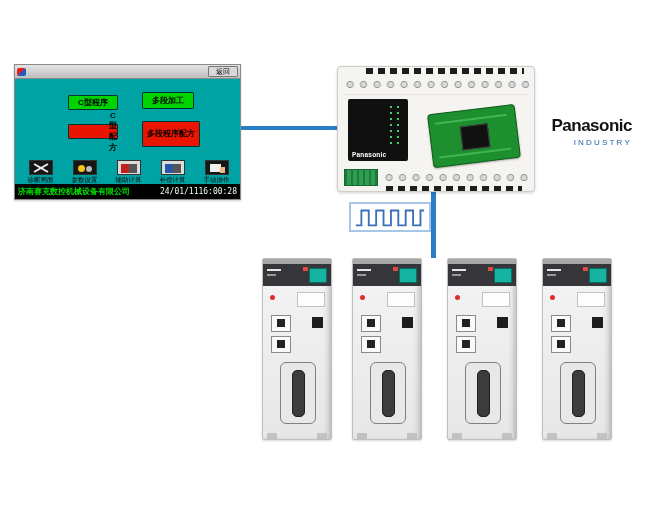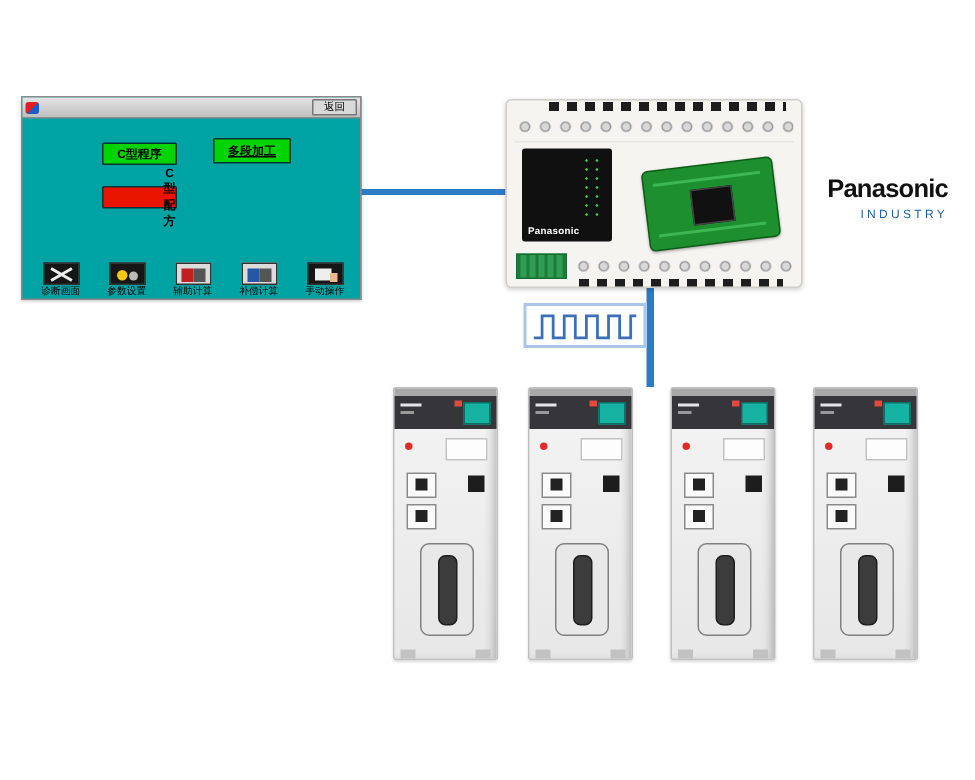--- a/index.html
+++ b/index.html
@@ -9,21 +9,21 @@
   .hmi{position:absolute;left:14px;top:64px;width:227px;height:136px;border:1px solid #8a8a8a;background:#00a3a3;display:flex;flex-direction:column;box-sizing:border-box;box-shadow:0 1px 2px rgba(0,0,0,.2);}
   .hmi-titlebar{height:13px;background:linear-gradient(#e4e4e4,#bfbfbf);display:flex;align-items:center;padding:0 2px;gap:4px;border-bottom:1px solid #8a8a8a;flex:0 0 auto;}
   .hmi-sys-icon{width:9px;height:8px;background:linear-gradient(135deg,#e02020 0 50%,#1c5cc0 50% 100%);border-radius:2px;flex:0 0 auto;}
   .hmi-title-spacer{flex:1;}
   .hmi-back{font-size:7px;line-height:1;padding:1px 7px;background:#d9d9d9;border:1px solid #777;border-radius:1px;color:#000;font-family:inherit;cursor:pointer;}
   .hmi-screen{position:relative;flex:1;}
   .hmi-btn{position:absolute;border:1px solid #033;border-radius:1px;font-family:inherit;font-weight:bold;color:#000;display:flex;align-items:center;justify-content:center;text-align:center;padding:0;cursor:pointer;}
   .hmi-btn.green{background:#00d400;}
   .hmi-btn.red{background:#ea1500;}
   .b1{left:53px;top:16px;width:50px;height:15px;font-size:8px;}
-  .b2{left:127px;top:13px;width:52px;height:17px;font-size:8px;text-decoration:underline;}
+  .b2{left:127px;top:13px;width:52px;height:17px;font-size:8px;}
   .b3{left:53px;top:45px;width:50px;height:15px;font-size:8px;padding-left:40px;}
   .b4{left:127px;top:42px;width:58px;height:26px;font-size:8px;line-height:1.15;}
   .hmi-toolbar{position:absolute;left:5px;right:3px;bottom:1px;display:flex;justify-content:space-between;}
   .tb-group{width:41px;display:flex;flex-direction:column;align-items:center;gap:1px;background:none;border:none;padding:0;font-family:inherit;cursor:pointer;}
   .tb-icon{width:24px;height:15px;border:1px solid #333;box-sizing:border-box;position:relative;overflow:hidden;}
   .tb-label{font-size:6.5px;color:#000;white-space:nowrap;line-height:1.1;}
   .ic-tools{background:#161616;}
   .ic-tools::before,.ic-tools::after{content:"";position:absolute;left:3px;top:6px;width:16px;height:2px;background:#eee;}
   .ic-tools::before{transform:rotate(30deg);}
   .ic-tools::after{transform:rotate(-30deg);}
@@ -100,20 +100,21 @@
   <div class="hmi">
     <div class="hmi-titlebar">
       <span class="hmi-sys-icon"></span>
       <span class="hmi-title-spacer"></span>
       <button class="hmi-back">返回</button>
     </div>
     <div class="hmi-screen">
       <button class="hmi-btn green b1">C型程序</button>
       <button class="hmi-btn green b2">多段加工</button>
       <button class="hmi-btn red b3">C型配方</button>
+      <button class="hmi-btn red b4">多段程序配方</button>
       <div class="hmi-toolbar">
         <button class="tb-group">
           <span class="tb-icon ic-tools"></span>
           <span class="tb-label">诊断画面</span>
         </button>
         <button class="tb-group">
           <span class="tb-icon ic-gear"></span>
           <span class="tb-label">参数设置</span>
         </button>
         <button class="tb-group">
@@ -122,20 +123,24 @@
         </button>
         <button class="tb-group">
           <span class="tb-icon ic-calc-b"></span>
           <span class="tb-label">补偿计算</span>
         </button>
         <button class="tb-group">
           <span class="tb-icon ic-hand"></span>
           <span class="tb-label">手动操作</span>
         </button>
       </div>
+    </div>
+    <div class="hmi-statusbar">
+      <span class="hmi-company">济南赛克数控机械设备有限公司</span>
+      <span class="hmi-datetime">24/01/1116:00:28</span>
     </div>
   </div>
 
   <div class="h-line"></div>
   <div class="v-line"></div>
 
   <div class="pulse-box">
     <svg width="74" height="24" viewBox="0 0 78 26">
       <path d="M2 22 H8 V6 H16 V22 H24 V6 H32 V22 H40 V6 H48 V22 H56 V6 H64 V22 H72 V6 H76" stroke="#3c6fb8" stroke-width="2" fill="none"></path>
     </svg>

